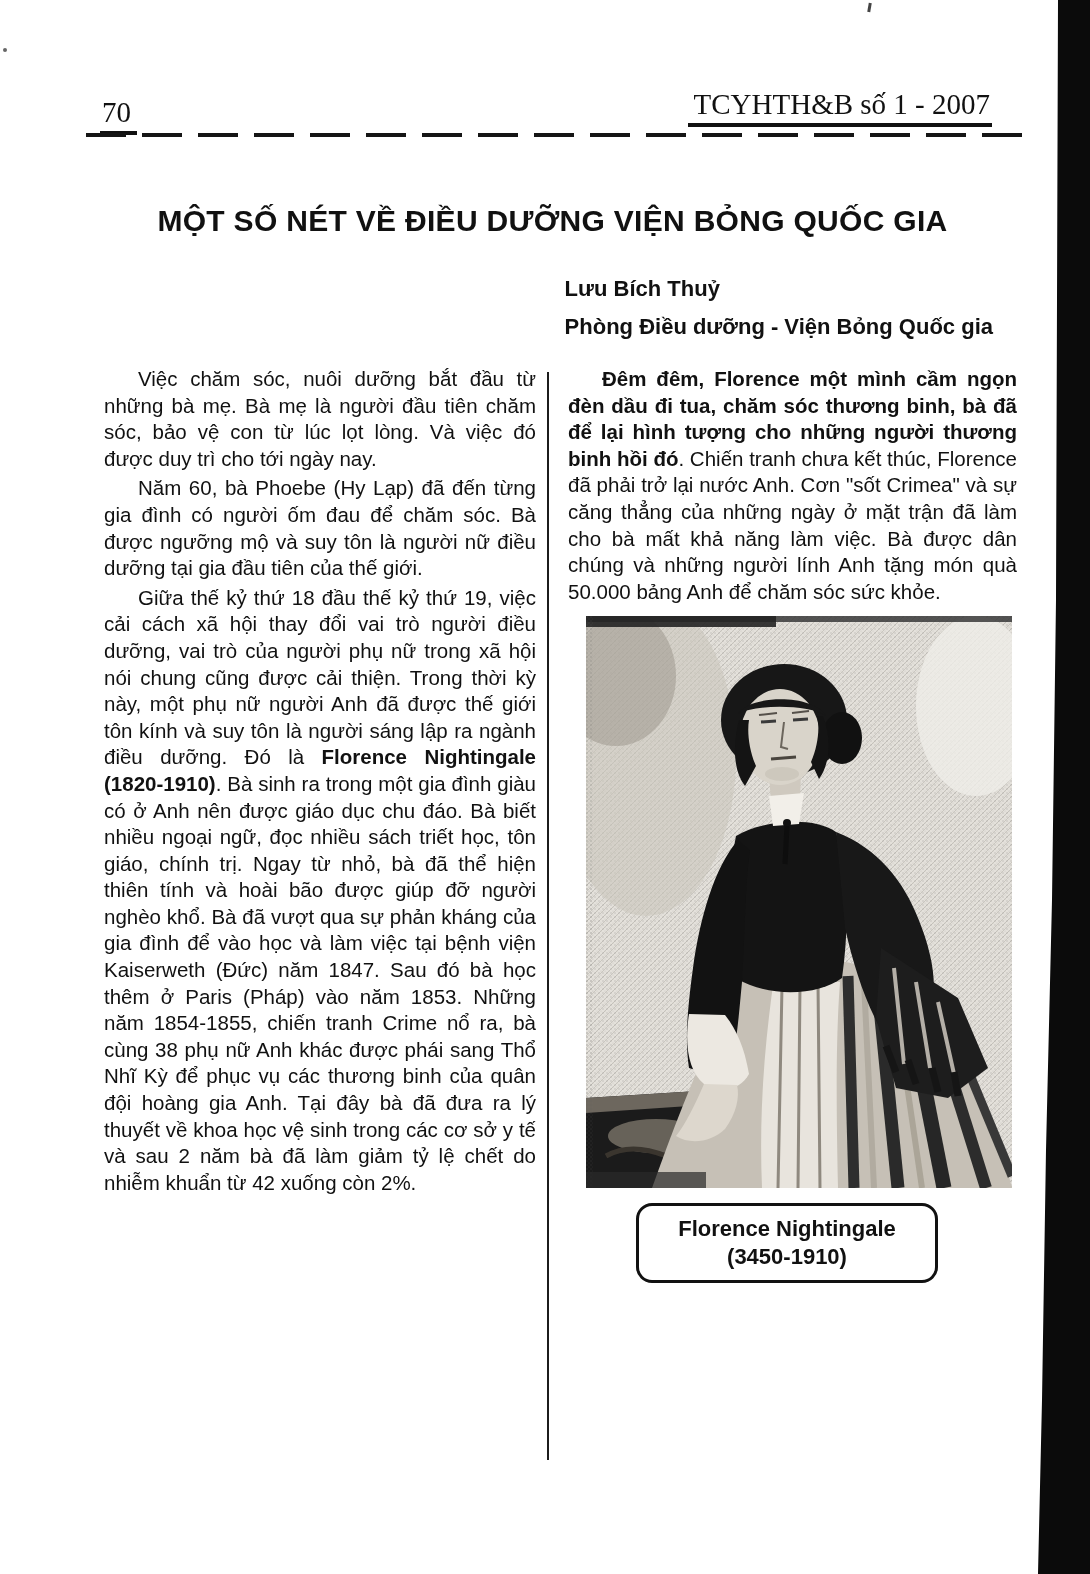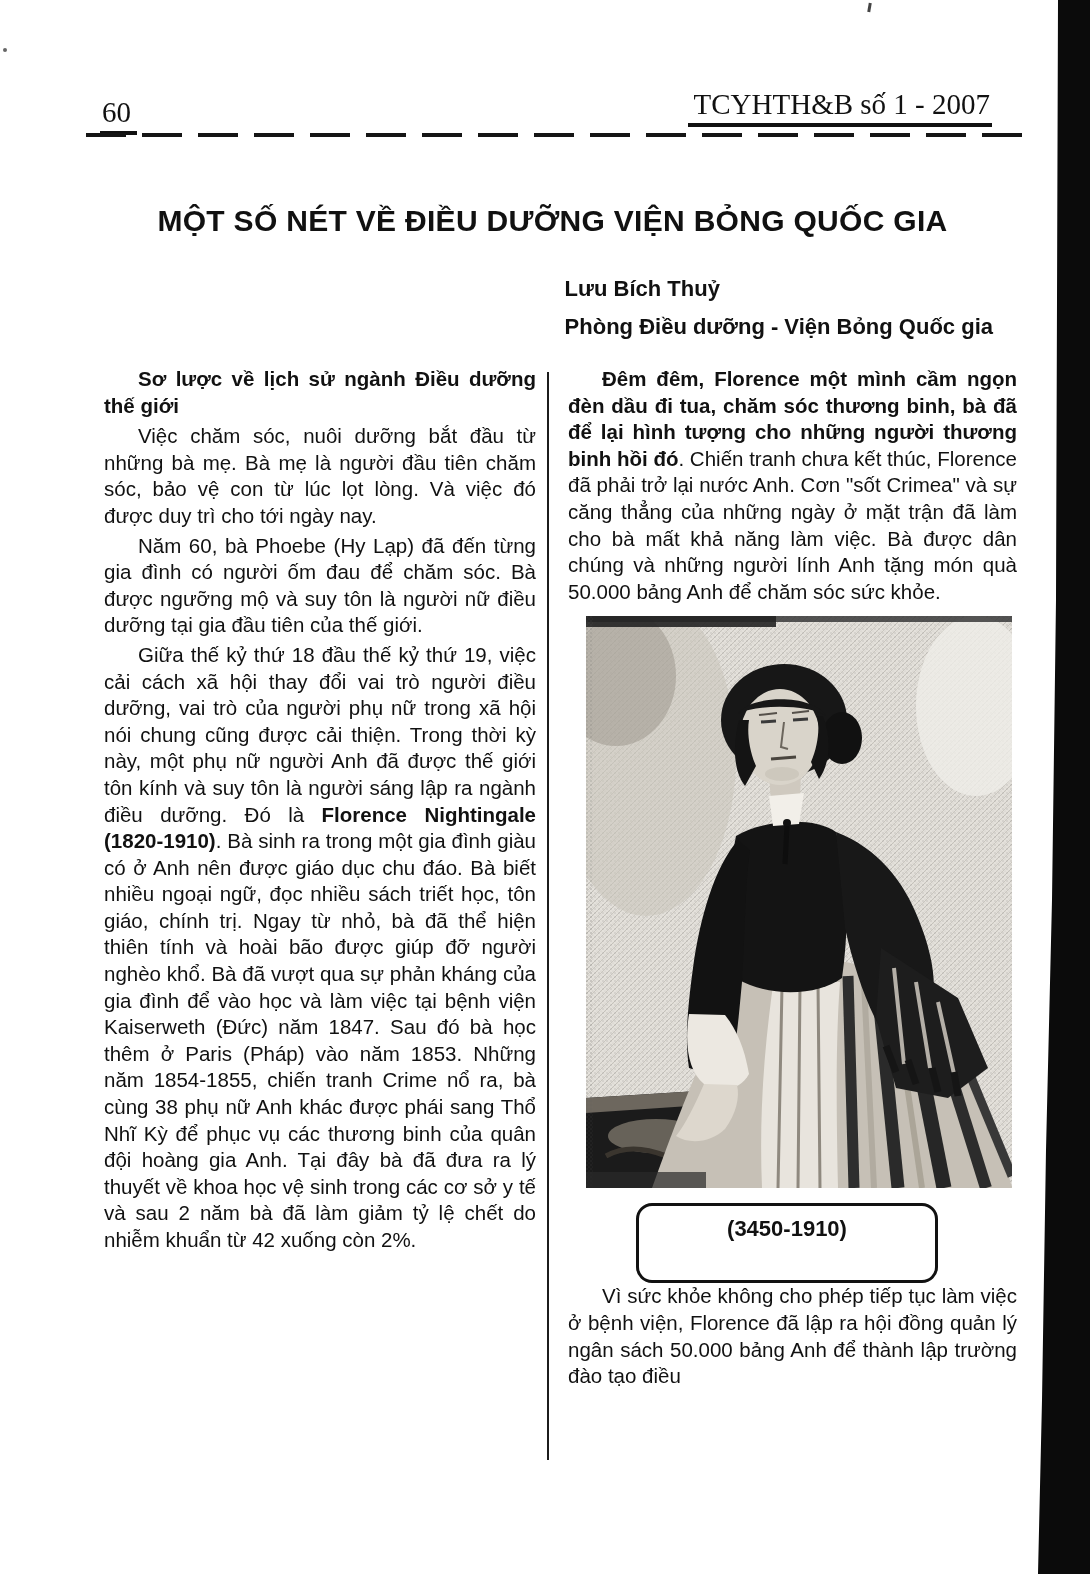--- a/index.html
+++ b/index.html
@@ -49,35 +49,34 @@
   .s2{left:3px;top:48px;width:4px;height:4px;border-radius:50%;background:#666;}
 </style>
 </head>
 <body>
 
 <div class="page">
 
   <div class="speck s1"></div>
   <div class="speck s2"></div>
 
-  <div class="hdr-num">60</div>
+  <div class="hdr-num">70</div>
   <div class="hdr-journal">TCYHTH&amp;B số 1 - 2007</div>
   <div class="rule"></div>
 
   <h1 class="title">MỘT SỐ NÉT VỀ ĐIỀU DƯỠNG VIỆN BỎNG QUỐC GIA</h1>
 
   <div class="byline">
     <div class="author">Lưu Bích Thuỷ</div>
     <div class="affil">Phòng Điều dưỡng - Viện Bỏng Quốc gia</div>
   </div>
 
   <div class="divider"></div>
 
   <section class="col left">
-    <p class="h">Sơ lược về lịch sử ngành Điều dưỡng thế giới</p>
     <p>Việc chăm sóc, nuôi dưỡng bắt đầu từ những bà mẹ. Bà mẹ là người đầu tiên chăm sóc, bảo vệ con từ lúc lọt lòng. Và việc đó được duy trì cho tới ngày nay.</p>
     <p>Năm 60, bà Phoebe (Hy Lạp) đã đến từng gia đình có người ốm đau để chăm sóc. Bà được ngưỡng mộ và suy tôn là người nữ điều dưỡng tại gia đầu tiên của thế giới.</p>
     <p><span>Giữa thế kỷ thứ 18 đầu thế kỷ thứ 19, việc cải cách xã hội thay đổi vai trò người điều dưỡng, vai trò của người phụ nữ trong xã hội nói chung cũng được cải thiện. Trong thời kỳ này, một phụ nữ người Anh đã được thế giới tôn kính và suy tôn là người sáng lập ra ngành điều dưỡng. Đó là </span><b>Florence Nightingale (1820-1910)</b><span>. Bà sinh ra trong một gia đình giàu có ở Anh nên được giáo dục chu đáo. Bà biết nhiều ngoại ngữ, đọc nhiều sách triết học, tôn giáo, chính trị. Ngay từ nhỏ, bà đã thể hiện thiên tính và hoài bão được giúp đỡ người nghèo khổ. Bà đã vượt qua sự phản kháng của gia đình để vào học và làm việc tại bệnh viện Kaiserweth (Đức) năm 1847. Sau đó bà học thêm ở Paris (Pháp) vào năm 1853. Những năm 1854-1855, chiến tranh Crime nổ ra, bà cùng 38 phụ nữ Anh khác được phái sang Thổ Nhĩ Kỳ để phục vụ các thương binh của quân đội hoàng gia Anh. Tại đây bà đã đưa ra lý thuyết về khoa học vệ sinh trong các cơ sở y tế và sau 2 năm bà đã làm giảm tỷ lệ chết do nhiễm khuẩn từ 42 xuống còn 2%.</span></p>
   </section>
 
   <section class="col right">
     <p><b>Đêm đêm, Florence một mình cầm ngọn đèn dầu đi tua, chăm sóc thương binh, bà đã để lại hình tượng cho những người thương binh hồi đó</b><span>. Chiến tranh chưa kết thúc, Florence đã phải trở lại nước Anh. Cơn "sốt Crimea" và sự căng thẳng của những ngày ở mặt trận đã làm cho bà mất khả năng làm việc. Bà được dân chúng và những người lính Anh tặng món quà 50.000 bảng Anh để chăm sóc sức khỏe.</span></p>
 
     <figure class="photo">
       <svg viewBox="0 0 426 572" width="426" height="572" xmlns="http://www.w3.org/2000/svg">
@@ -147,24 +146,24 @@
         <path d="M198,106 L195,131 L202,133" stroke="#6b655c" stroke-width="2" fill="none"></path>
         <path d="M185,143 L210,141" stroke="#4a453e" stroke-width="3"></path>
         <ellipse cx="196" cy="158" rx="17" ry="7" fill="#c4bfb4" opacity="0.6"></ellipse>
 
         <rect x="0" y="0" width="7" height="572" fill="url(#ht)"></rect>
         <rect x="0" y="556" width="120" height="16" fill="#2a2a2a" opacity="0.7"></rect>
       </svg>
     </figure>
 
     <div class="capbox">
+      <div>Florence Nightingale</div>
       <div>(3450-1910)</div>
     </div>
 
-    <p class="after">Vì sức khỏe không cho phép tiếp tục làm việc ở bệnh viện, Florence đã lập ra hội đồng quản lý ngân sách 50.000 bảng Anh để thành lập trường đào tạo điều</p>
   </section>
 
   <div class="band">
     <svg viewBox="0 0 60 1574" width="60" height="1574" preserveAspectRatio="none" xmlns="http://www.w3.org/2000/svg">
       <polygon points="28,0 60,0 60,1574 8,1574 12,1400 16,1150 22,900 26,600 27,300" fill="#0b0b0b"></polygon>
       <rect x="8" y="1082" width="7" height="26" fill="#ffffff" opacity="0.9"></rect>
       <rect x="6" y="1242" width="6" height="42" fill="#ffffff" opacity="0.85"></rect>
       <rect x="14" y="520" width="3" height="30" fill="#ffffff" opacity="0.4"></rect>
     </svg>
   </div>

